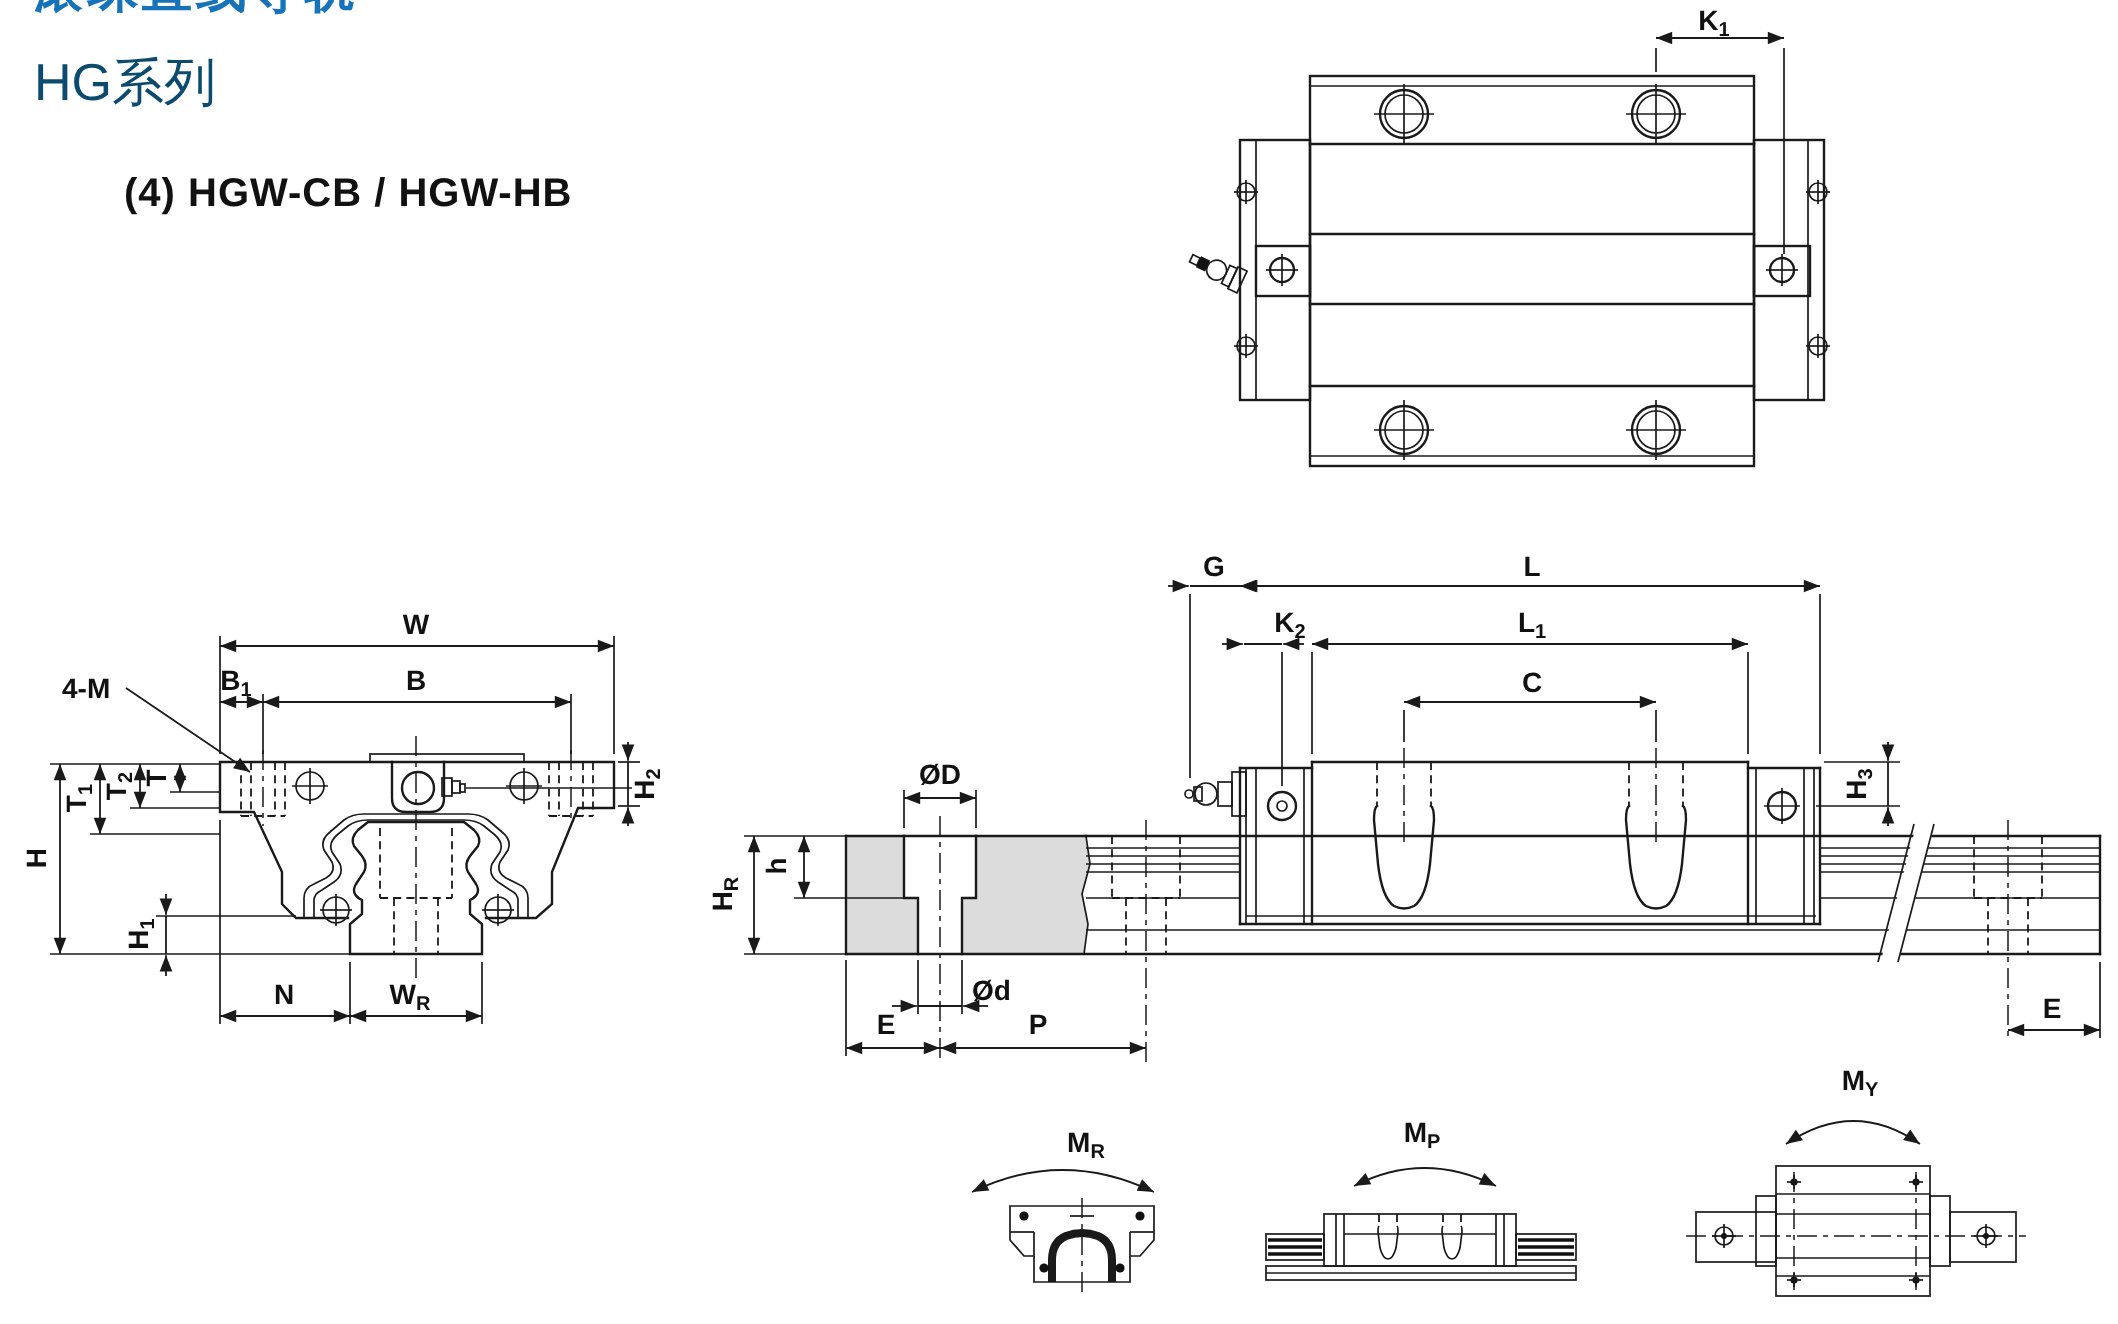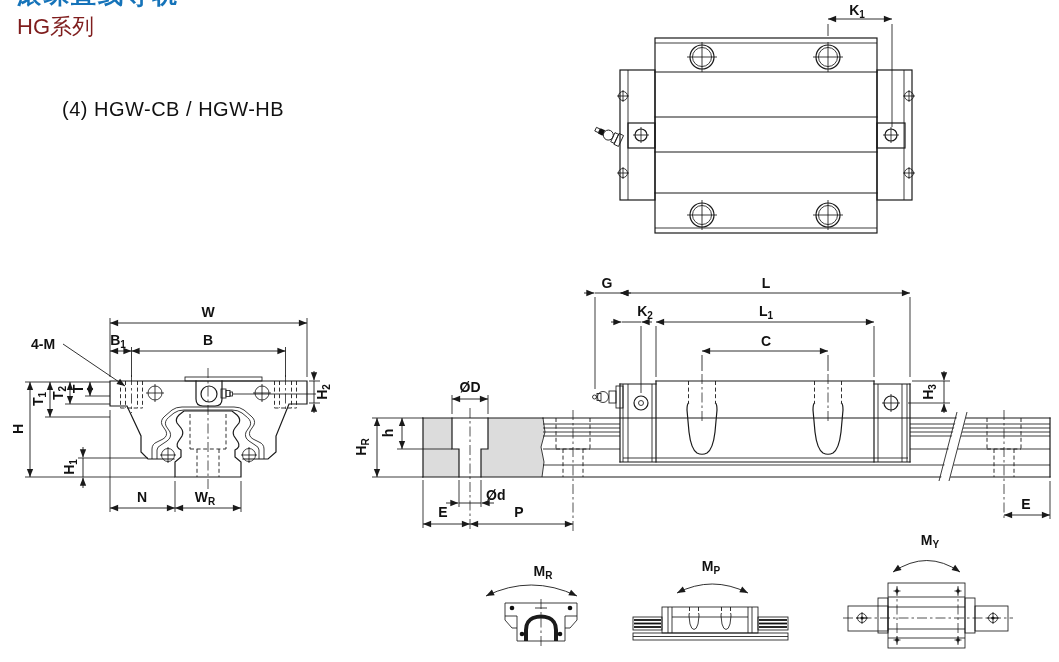--- a/index.html
+++ b/index.html
@@ -1,21 +1,21 @@
 <!DOCTYPE html>
 <html><head>
 <meta charset="utf-8">
 <style>
   html,body{margin:0;padding:0;background:#ffffff;}
   .canvas{position:relative;width:1059px;height:662px;background:#ffffff;overflow:hidden;
           font-family:"Liberation Sans",sans-serif;}
   .clip-title{position:absolute;left:17px;top:0;width:220px;height:8px;overflow:hidden;}
   .clip-title span{display:block;margin-top:-22px;font-size:25px;font-weight:bold;color:#1573b9;letter-spacing:2px;}
-  .series{position:absolute;left:17px;top:12px;font-size:22px;color:#7f1d1d;}
-  .section-heading{position:absolute;left:62px;top:98px;font-size:20px;font-weight:normal;color:#111;letter-spacing:0.5px;}
+  .series{position:absolute;left:17px;top:24px;font-size:26px;color:#0c4a6e;}
+  .section-heading{position:absolute;left:62px;top:86px;font-size:20px;font-weight:bold;color:#111;letter-spacing:0.5px;}
   svg{position:absolute;left:0;top:0;}
   .ln{stroke:#1a1a1a;stroke-width:1.2;fill:none;stroke-linecap:square;}
   .tn{stroke:#1a1a1a;stroke-width:0.85;fill:none;}
   .dim{stroke:#1a1a1a;stroke-width:0.9;fill:none;}
   .dsh{stroke:#1a1a1a;stroke-width:0.9;fill:none;stroke-dasharray:4 2.6;}
   .cl{stroke:#1a1a1a;stroke-width:0.75;fill:none;stroke-dasharray:10 3 2.5 3;}
   .thk{stroke:#1a1a1a;stroke-width:4;fill:none;stroke-linejoin:round;}
   text.dl{font-family:"Liberation Sans",sans-serif;font-size:14px;font-weight:bold;fill:#111;}
   tspan.sb{font-size:10px;}
   .blk{fill:#111;stroke:none;}

